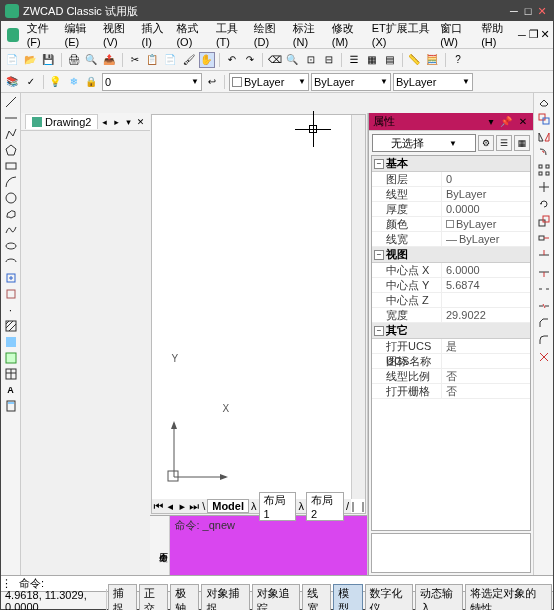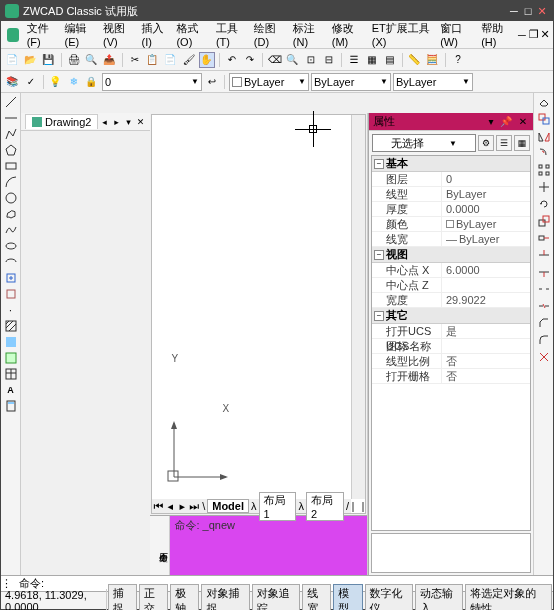--- a/index.html
+++ b/index.html
@@ -392,20 +392,24 @@
               </div>
             <div class="pg-cat">
                 <span class="exp">−</span>
                 <span class="cn">视图</span>
               </div>
             <div class="pg-row">
                 <span class="pn">中心点 X</span>
                 <span class="pv">6.0000</span>
               </div>
             <div class="pg-row">
+                <span class="pn">中心点 Y</span>
+                <span class="pv">5.6874</span>
+              </div>
+            <div class="pg-row">
                 <span class="pn">中心点 Z</span>
                 <span class="pv"></span>
               </div>
             <div class="pg-row">
                 <span class="pn">宽度</span>
                 <span class="pv">29.9022</span>
               </div>
             <div class="pg-cat">
                 <span class="exp">−</span>
                 <span class="cn">其它</span>

